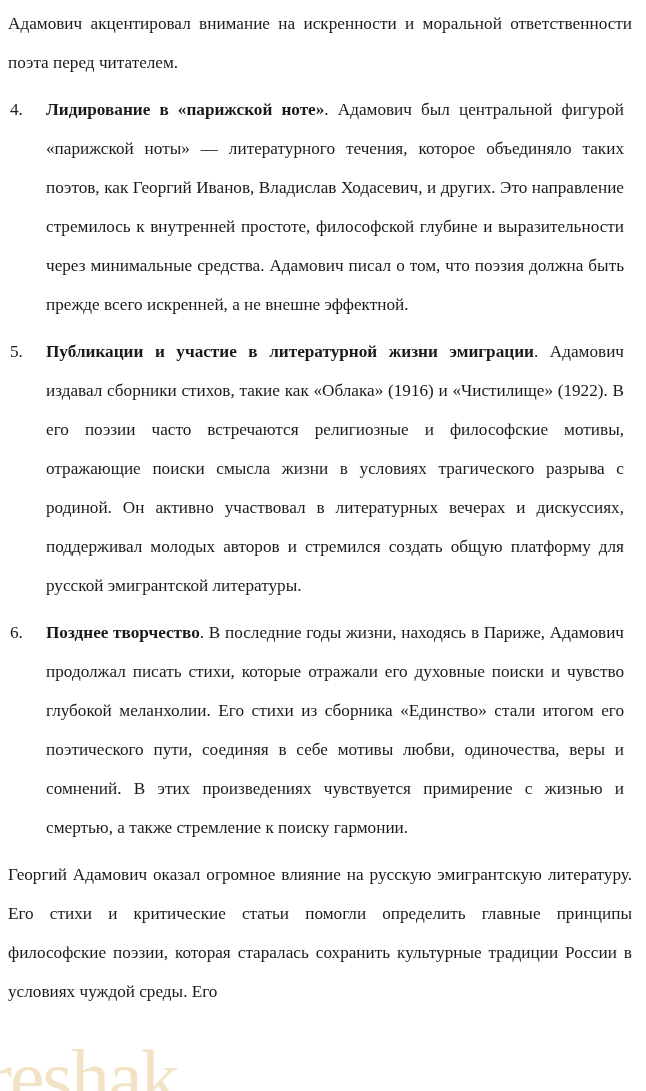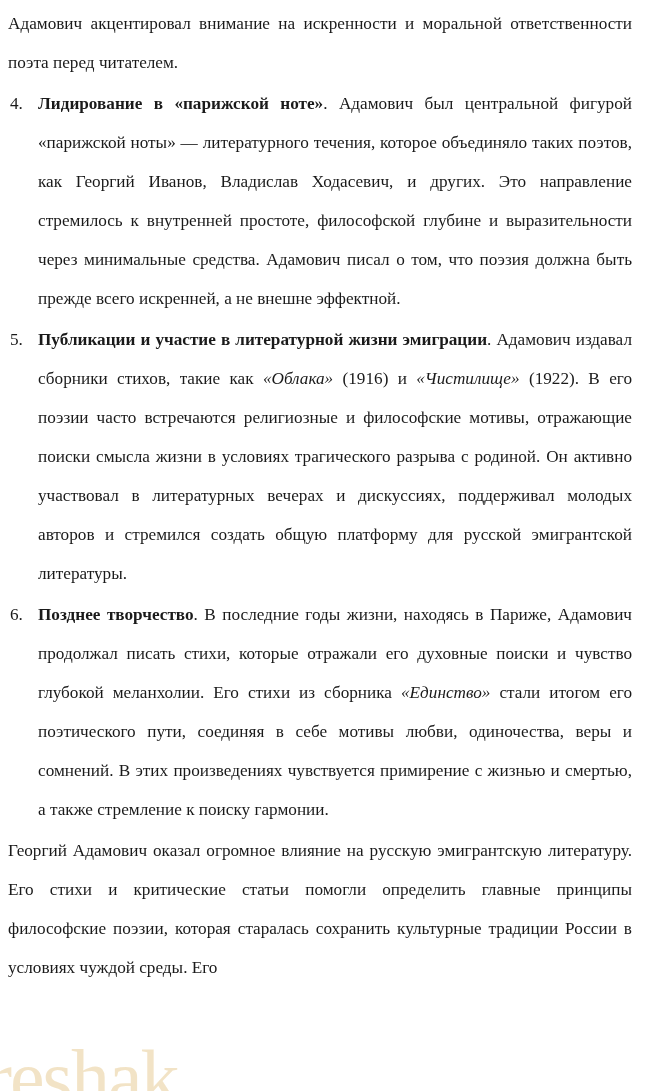--- a/index.html
+++ b/index.html
@@ -40,28 +40,27 @@
     margin-bottom: 2px;
   }
   .list-item .num {
     position: absolute;
     left: 2px;
     top: 0;
     font-size: 17.2px;
     line-height: 39px;
   }
   .list-item p {
-    margin: 0;
+    margin: 8px;
   }
 
   .lead {
     font-weight: bold;
   }
   .ital {
-    font-style: italic;
   }
 
   .section-title {
     font-weight: bold;
     font-size: 17.2px;
     line-height: 39px;
     margin: 4px 0 0 0;
     text-align: left;
   }
 

